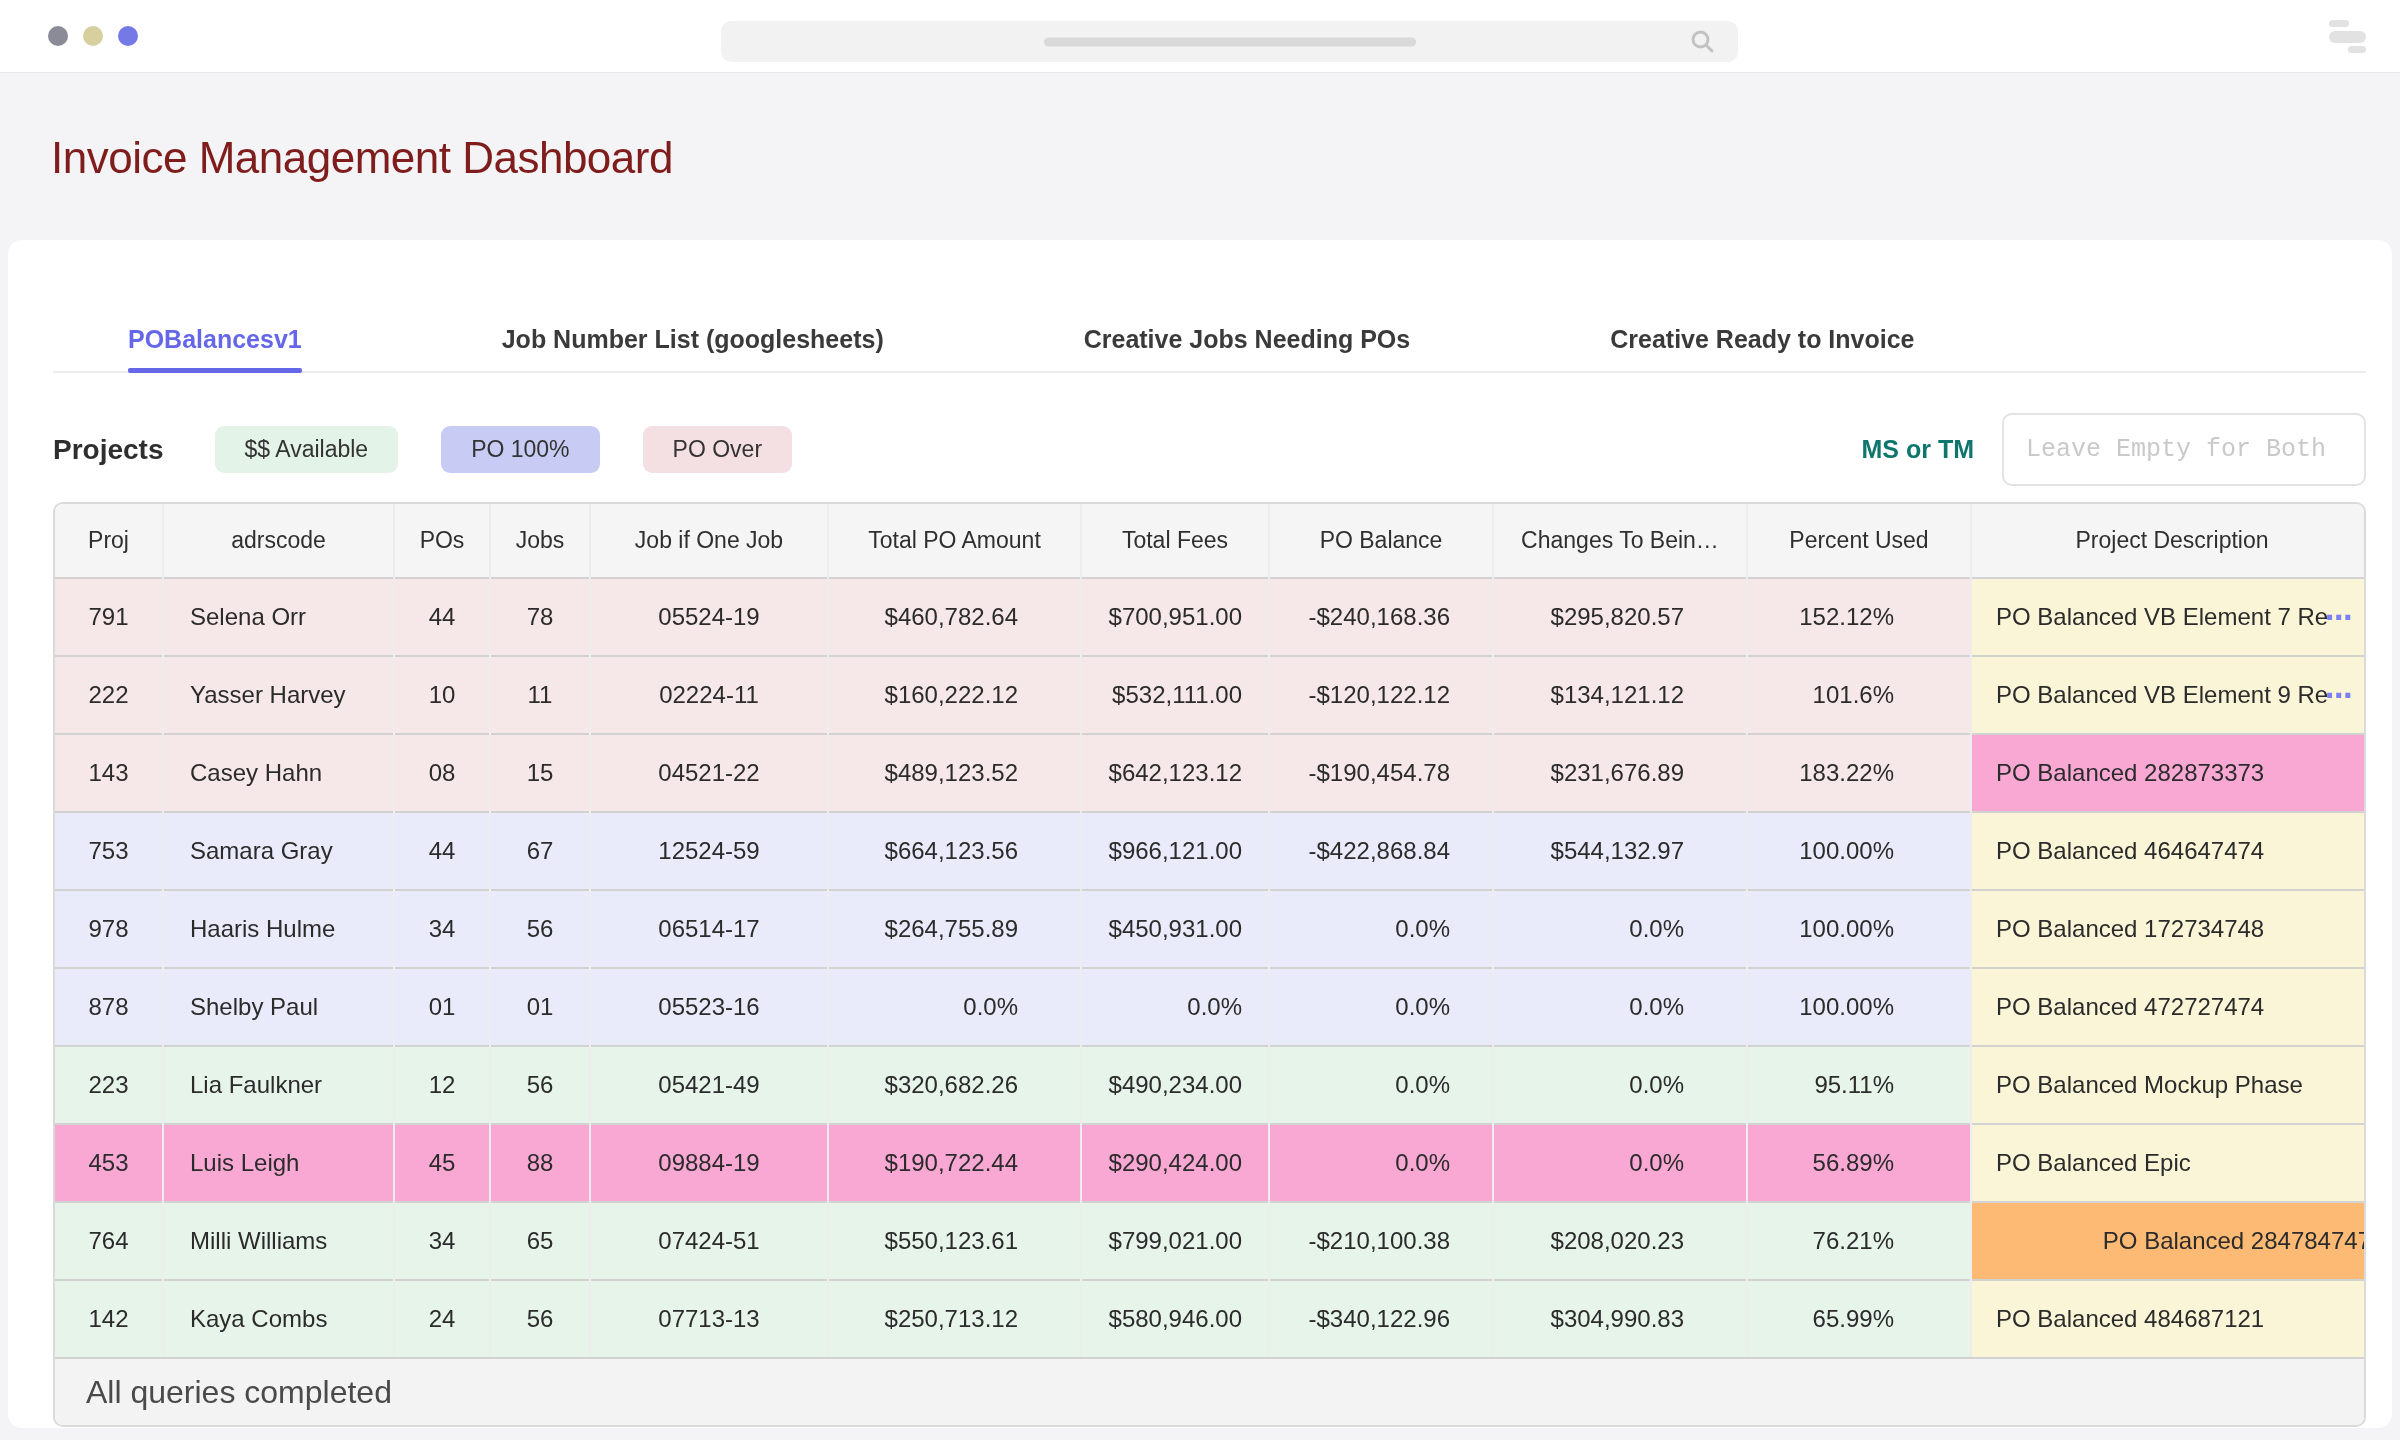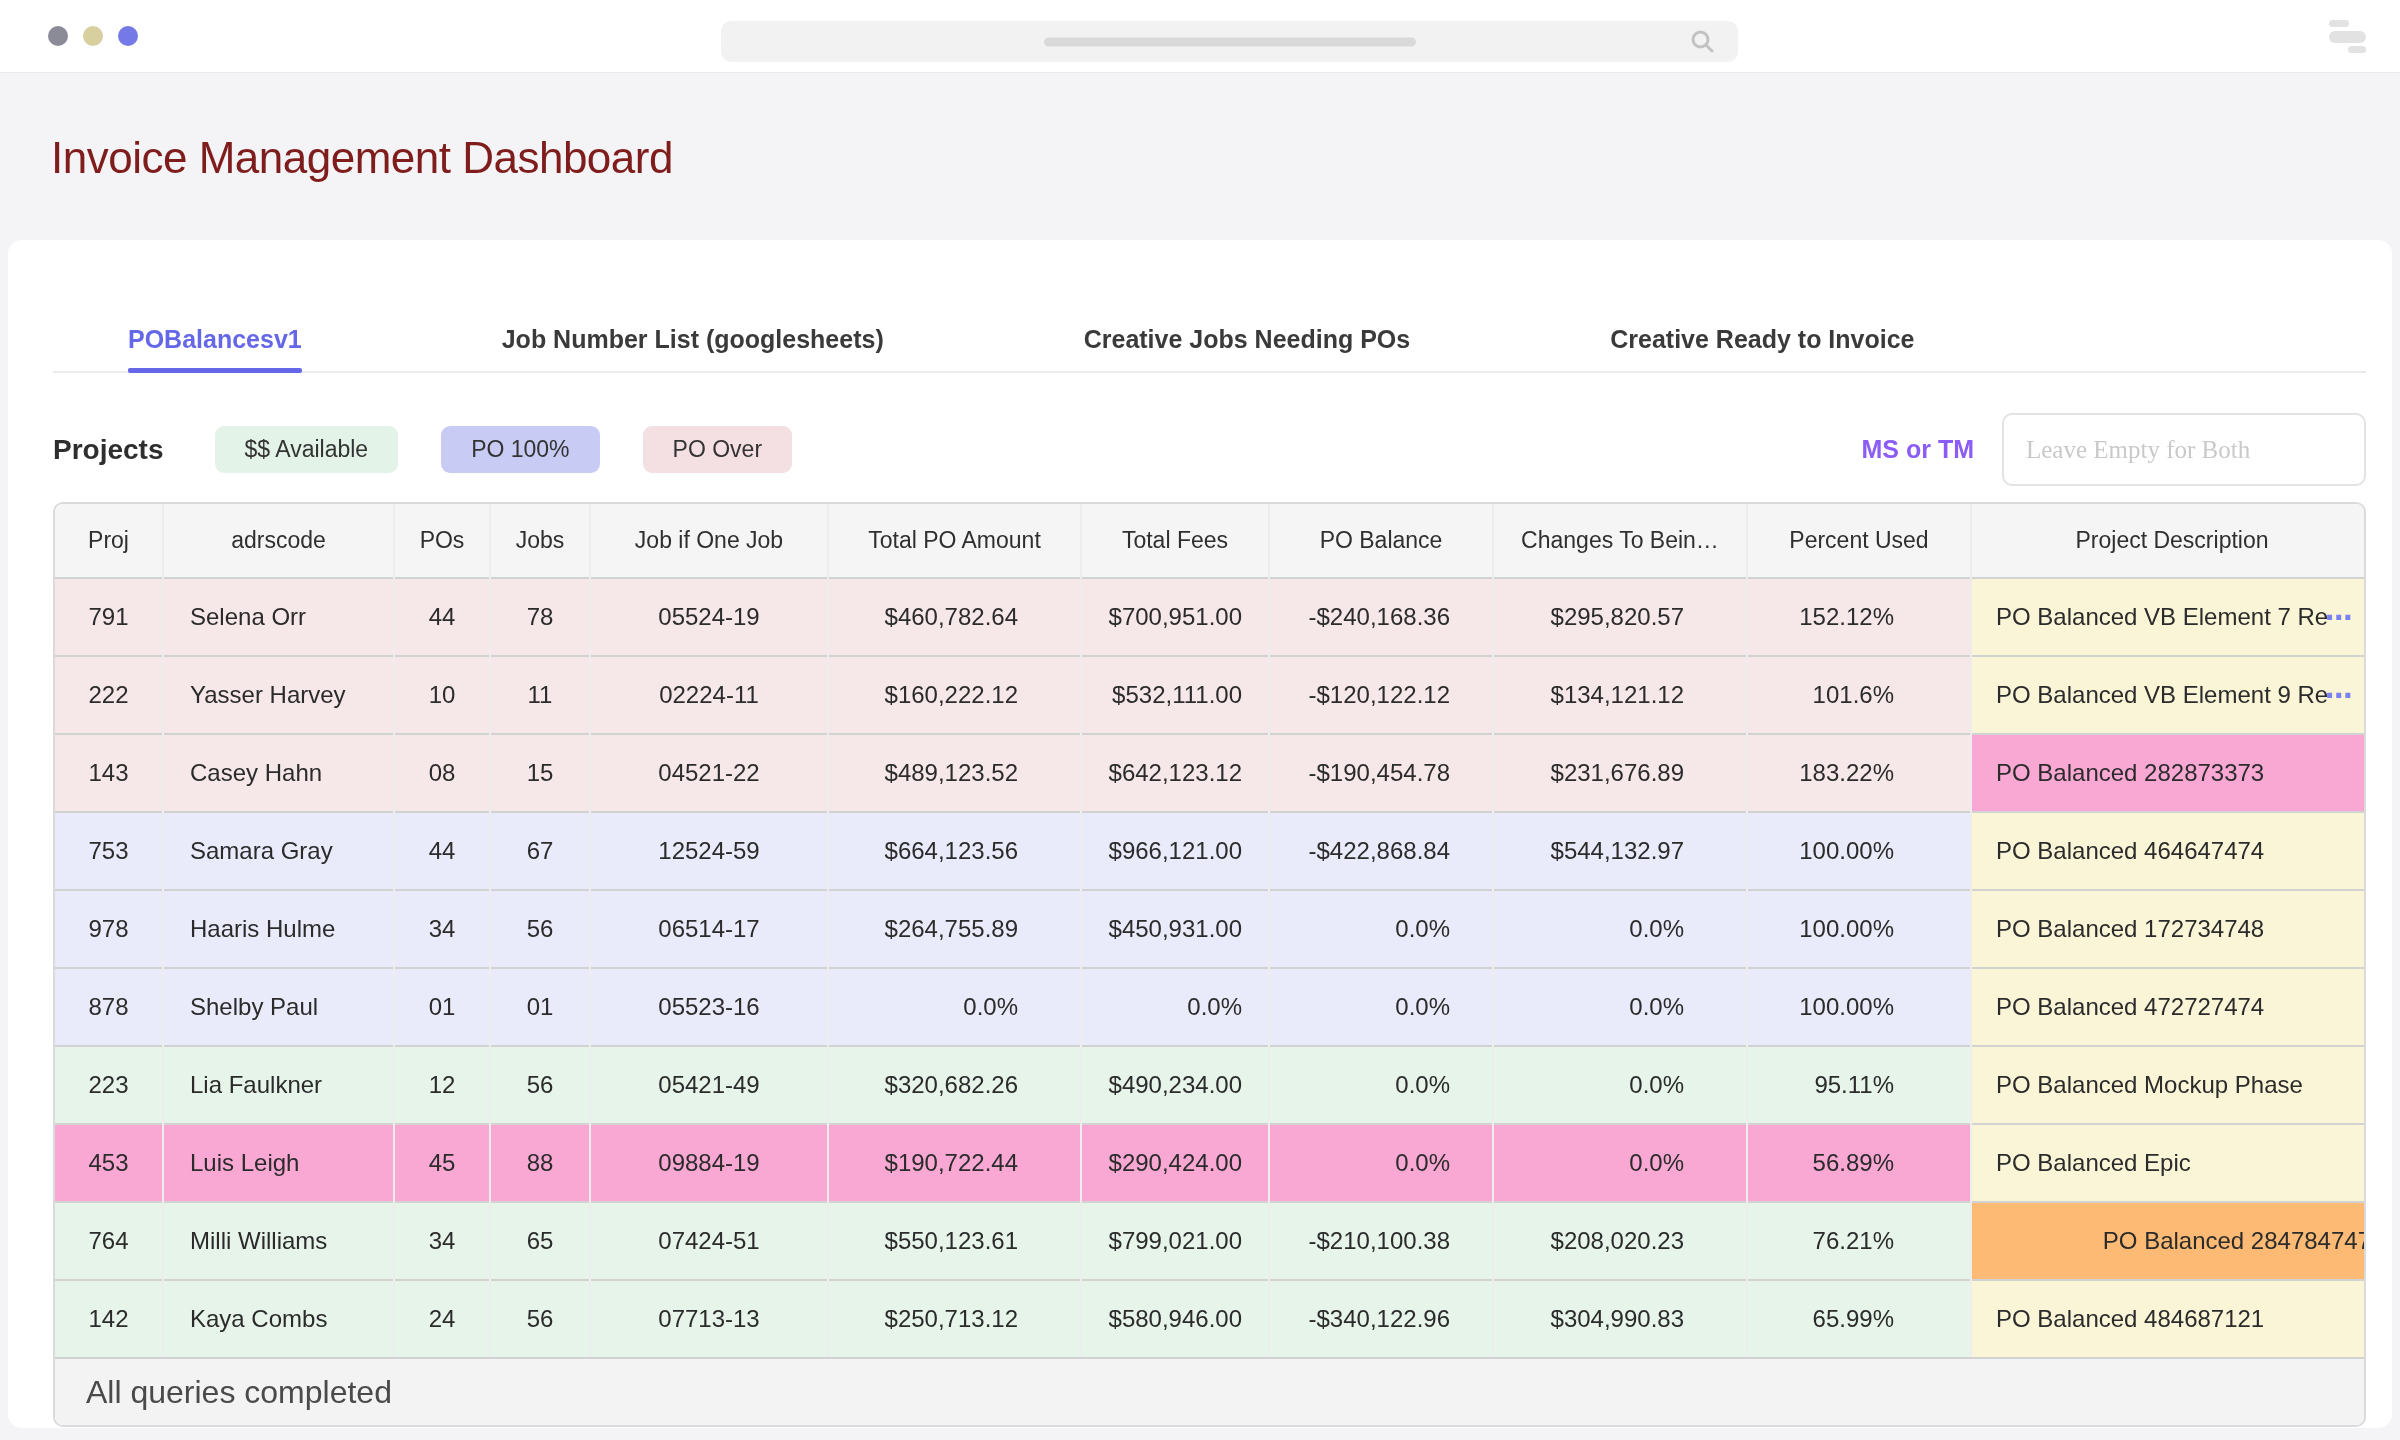--- a/index.html
+++ b/index.html
@@ -28,22 +28,22 @@
   .tabs{display:flex;gap:200px;border-bottom:2px solid #ebebeb;padding-top:85px;}
   .tab{font-size:25px;font-weight:600;color:#3a3a3a;padding-bottom:17px;position:relative;cursor:pointer;white-space:nowrap;}
   .tab:first-child{margin-left:75px;}
   .tab.active{color:#6467e8;}
   .tab.active::after{content:"";position:absolute;left:0;right:0;bottom:-2px;height:5px;background:#6467e8;border-radius:2px;}
   
   .filter-row{display:flex;align-items:center;margin-top:40px;height:73px;}
   .projects-label{font-size:28px;font-weight:600;color:#2e2e2e;margin-right:51px;}
   .chip{height:47px;line-height:47px;padding:0 30px;border-radius:9px;font-size:23px;font-weight:500;color:#333333;margin-right:43px;cursor:pointer;white-space:nowrap;}
   .right-filter{margin-left:auto;display:flex;align-items:center;}
-  .ms-label{font-size:25px;font-weight:700;color:#8b5cf6;margin-right:28px;white-space:nowrap;}
-  .ms-input{width:364px;height:73px;box-sizing:border-box;border:2px solid #e3e3e3;border-radius:10px;font-size:25px;padding:0 22px;color:#333333;background:#ffffff;font-family:Liberation Serif, serif;outline:none;}
+  .ms-label{font-size:25px;font-weight:700;color:#0f766e;margin-right:28px;white-space:nowrap;}
+  .ms-input{width:364px;height:73px;box-sizing:border-box;border:2px solid #e3e3e3;border-radius:10px;font-size:25px;padding:0 22px;color:#333333;background:#ffffff;font-family:Liberation Mono, monospace;outline:none;}
   .ms-input::placeholder{color:#c9c9c9;}
   
   .table-wrap{margin-top:16px;border:2px solid #dadada;border-radius:10px;overflow:hidden;}
   table{border-collapse:collapse;width:100%;table-layout:fixed;}
   thead th{height:71px;background:#f5f5f6;font-weight:500;font-size:23px;color:#2f2f2f;text-align:center;white-space:nowrap;overflow:hidden;}
   tbody td{height:74px;font-size:24px;font-weight:500;color:#2b2b2b;white-space:nowrap;overflow:hidden;}
   tbody tr{border-top:2px solid #d2d2d2;}
   td + td, th + th{border-left:2px solid rgba(110,110,110,0.12);}
   td.c{text-align:center;}
   td.l{text-align:left;padding-left:26px;}

